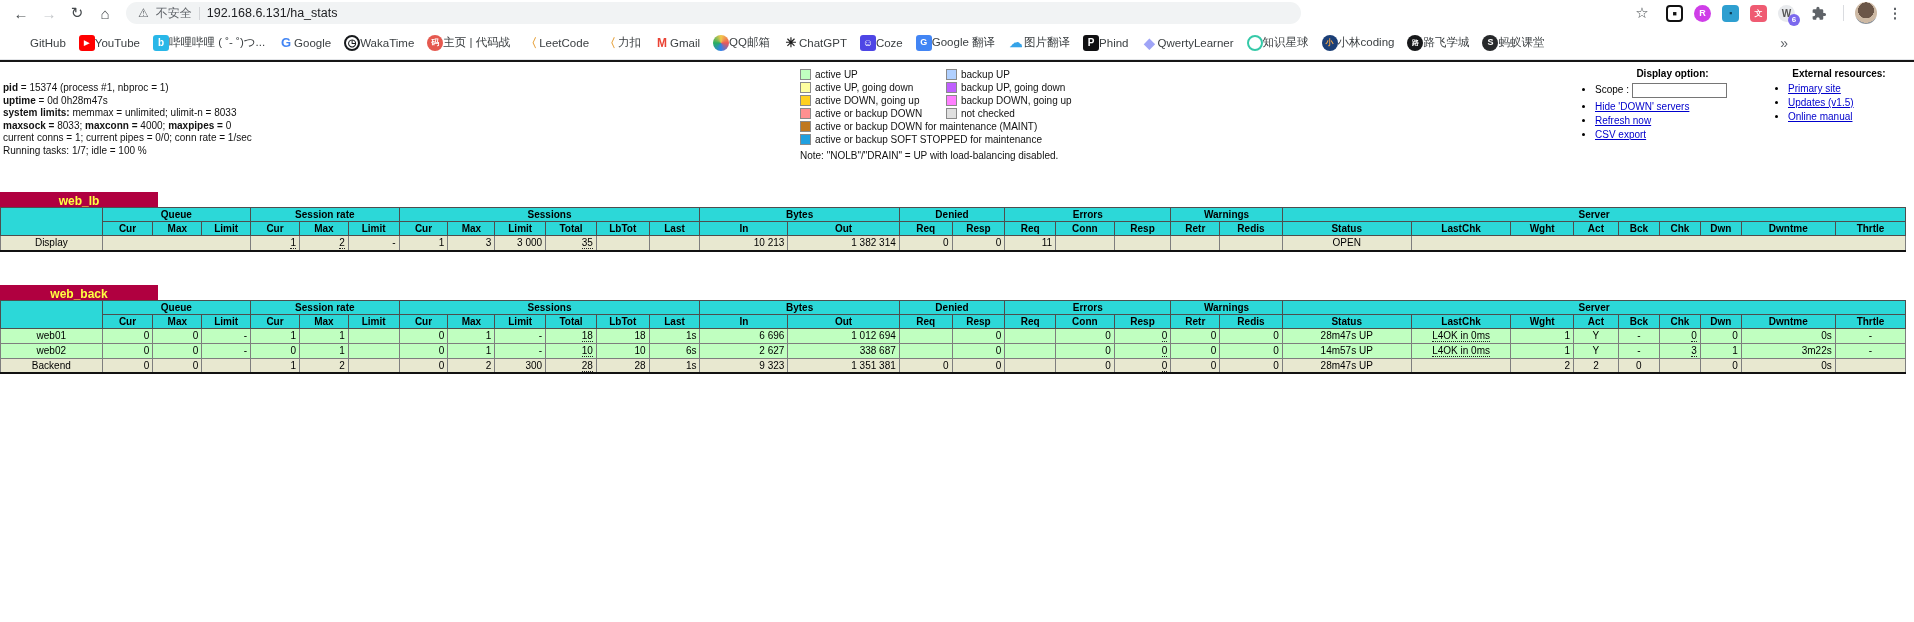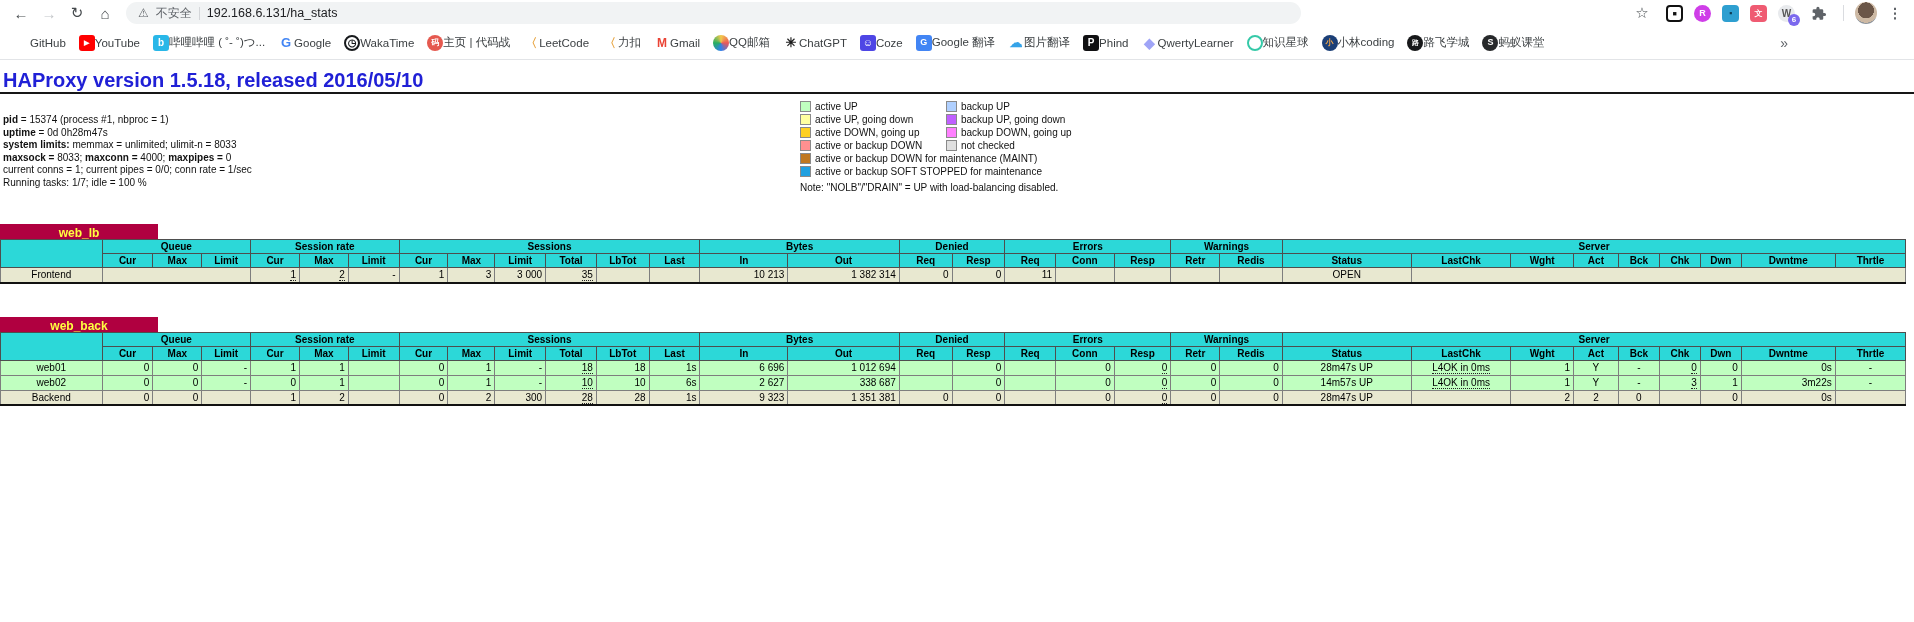--- a/index.html
+++ b/index.html
@@ -190,23 +190,20 @@
         </div>
         <div class="bm">
           <span class="bmicon" style="border-radius: 50%; background: rgb(39, 41, 43); color: rgb(255, 255, 255); font-size: 9px;">S</span>
           <span class="bmlabel">蚂蚁课堂</span>
         </div>
       </span>
     <span class="bk-more">»</span>
   </div>
 
   <div class="page">
-    <div class="h1">
-      <a>HAProxy version 1.5.18, released 2016/05/10</a>
-    </div>
     <hr class="rule">
 
     <div class="inforow">
       <div class="procinfo" id="procinfo">
           <div><b>pid</b> = 15374 (process #1, nbproc = 1)</div>
           <div><b>uptime</b> = 0d 0h28m47s</div>
           <div><b>system limits:</b> memmax = unlimited; ulimit-n = 8033</div>
           <div><b>maxsock = </b>8033; <b>maxconn = </b>4000; <b>maxpipes = </b>0</div>
           <div>current conns = 1; current pipes = 0/0; conn rate = 1/sec</div>
           <div>Running tasks: 1/7; idle = 100 %</div>
@@ -259,21 +256,38 @@
               <span>active or backup DOWN for maintenance (MAINT)</span>
             </div>
             <div class="lgrow">
               <span class="sw" style="background: rgb(32, 160, 224);"></span>
               <span>active or backup SOFT STOPPED for maintenance</span>
             </div>
           </div>
         <div class="lgnote">Note: "NOLB"/"DRAIN" = UP with load-balancing disabled.</div>
       </div>
 
-
+      <div class="dispopt">
+        <div class="opt-title">Display option:</div>
+        <ul class="optlist" id="dispopt-list">
+            <li>Scope : <input class="scope-input" type="text" style=""></li>
+            <li><a class="lnk">Hide 'DOWN' servers</a></li>
+            <li><a class="lnk">Refresh now</a></li>
+            <li><a class="lnk">CSV export</a></li>
+          </ul>
+      </div>
+
+      <div class="extres">
+        <div class="opt-title">External resources:</div>
+        <ul class="optlist" id="extres-list">
+            <li><a class="lnk">Primary site</a></li>
+            <li><a class="lnk">Updates (v1.5)</a></li>
+            <li><a class="lnk">Online manual</a></li>
+          </ul>
+      </div>
     </div>
 
     <div class="tables" id="tables">
         <div class="tablewrap">
           <div class="pxcap"><a>web_lb</a></div>
           <table class="tbl">
             <colgroup>
               <col style="width: 5.2%;">
               <col style="width: 2.6%;">
               <col style="width: 2.5%;">
@@ -346,21 +360,21 @@
                 <th>Act</th>
                 <th>Bck</th>
                 <th>Chk</th>
                 <th>Dwn</th>
                 <th>Dwntme</th>
                 <th>Thrtle</th>
               </tr>
             </thead>
             <tbody>
               <tr class="frontend">
-                <td class="al-c">Frontend</td>
+                <td class="al-c">Display</td>
                 <td colspan="3" class="al-r"></td>
                 <td class="al-r"><u class="tip">1</u></td>
                 <td class="al-r"><u class="tip">2</u></td>
                 <td class="al-r">-</td>
                 <td class="al-r">1</td>
                 <td class="al-r">3</td>
                 <td class="al-r">3 000</td>
                 <td class="al-r"><u class="tip">35</u></td>
                 <td class="al-r"></td>
                 <td class="al-r"></td>

